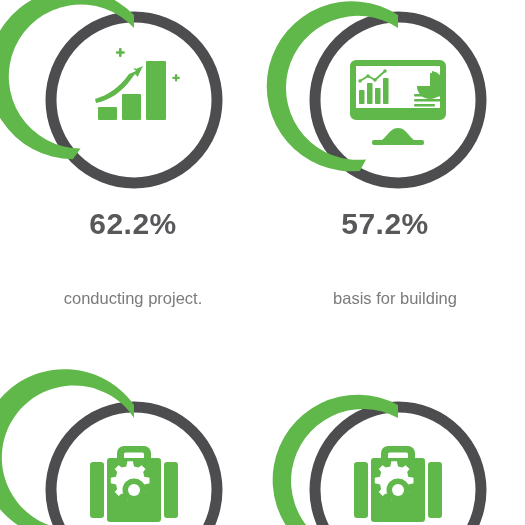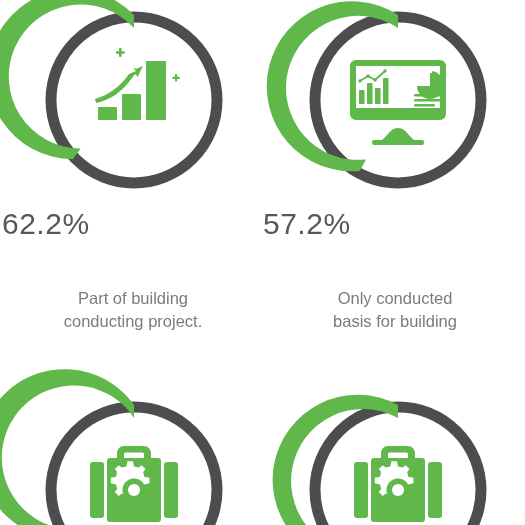--- a/index.html
+++ b/index.html
@@ -7,22 +7,22 @@
     width:525px;height:525px;background:#ffffff;overflow:hidden;
     font-family:"Liberation Sans","DejaVu Sans",sans-serif;
     -webkit-font-smoothing:antialiased;
   }
   .canvas{position:relative;width:525px;height:525px;background:#ffffff;overflow:hidden;}
 
   .gauge{position:absolute;}
   .gauge svg{display:block;overflow:visible;}
 
   .pct{
-    position:absolute;width:262px;
-    font-size:30px;font-weight:normal;color:#58585B;letter-spacing:0.5px;
+    position:absolute;width:262px;text-align:center;
+    font-size:30px;font-weight:bold;color:#58585B;letter-spacing:0.5px;
   }
   .caption{
     position:absolute;width:250px;text-align:center;
     font-size:16.5px;line-height:23px;color:#7b7b7b;font-weight:400;
   }
   .caption div{white-space:pre;}
 </style>
 </head>
 <body>
 
@@ -48,21 +48,20 @@
         <g>
           <rect x="139" y="72" width="2.2" height="7.6" rx="1"></rect>
           <rect x="136.3" y="74.7" width="7.6" height="2.2" rx="1"></rect>
         </g>
       </g>
     </svg>
   </div>
   <div class="pct" style="left:2px;top:207px;">62.2%</div>
 
   <div class="caption" style="left:8px;top:287px;">
-    <div>Part of building</div>
     <div>conducting project.</div>
   </div>
 
   <div class="gauge" style="left:300px;top:2px;">
     <svg width="196" height="196" viewBox="0 0 196 196">
       <circle cx="98" cy="98" r="83" fill="none" stroke="#4D4D4F" stroke-width="11"></circle>
 
       <path d="M 98 13 A 85 85 0 1 0 59.8 168.9 L 66.0 157.4 A 72 72 0 1 1 98 26 Z" fill="#5FB849"></path>
 
       <g fill="#5FB849">
@@ -83,24 +82,23 @@
         <circle cx="85" cy="69" r="1.7"></circle>
 
         <path d="M117 84 a13 13 0 1 0 13 -13 v13 Z"></path>
         <path d="M132 69 a13 13 0 0 1 11.5 12 h-11.5 Z"></path>
         <rect x="114" y="92" width="30" height="2.6" rx="1.3"></rect>
         <rect x="114" y="97" width="30" height="2.6" rx="1.3"></rect>
         <rect x="114" y="102" width="21" height="2.6" rx="1.3"></rect>
       </g>
     </svg>
   </div>
-  <div class="pct" style="left:263px;top:207px;">57.2%</div>
+  <div class="pct" style="left:254px;top:207px;">57.2%</div>
 
   <div class="caption" style="left:270px;top:287px;">
-    <div>Only conducted</div>
     <div>basis for building</div>
   </div>
 
   <div class="gauge" style="left:36px;top:392px;">
     <svg width="196" height="196" viewBox="0 0 196 196">
       <circle cx="98" cy="98" r="83" fill="none" stroke="#4D4D4F" stroke-width="11"></circle>
 
       <path d="M 98 13 A 85 85 0 1 0 31.0 147.1 L 39.6 137.5 A 72 72 0 1 1 98 26 Z" fill="#5FB849"></path>
 
       <g fill="#5FB849">

